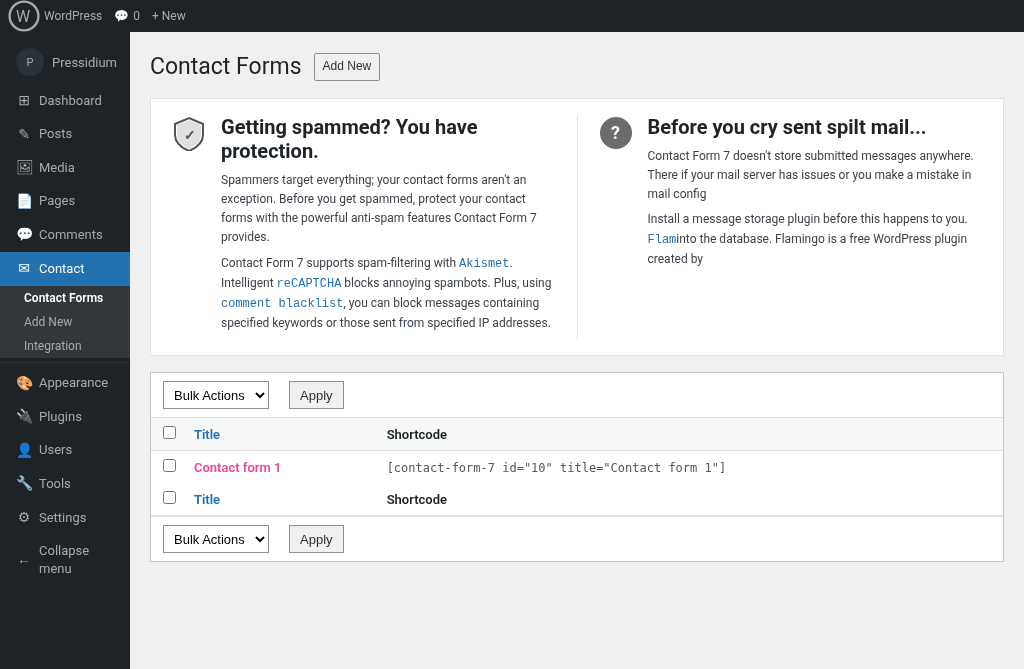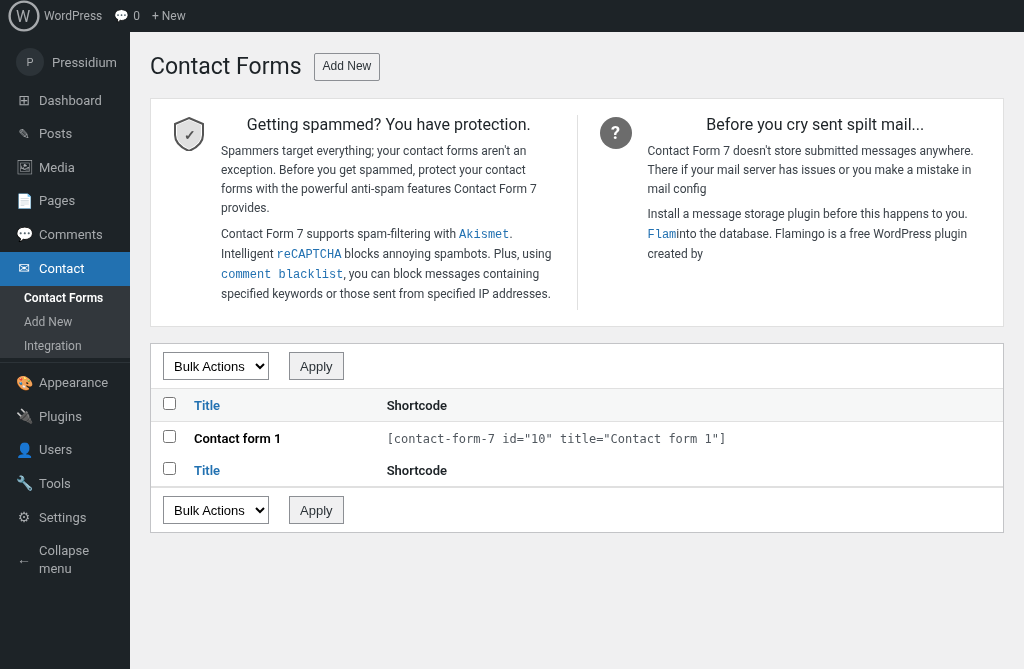--- a/index.html
+++ b/index.html
@@ -135,25 +135,24 @@
     }
     .notice-icon {
       flex-shrink: 0;
       width: 36px;
       height: 36px;
       display: flex;
       align-items: center;
       justify-content: center;
     }
     .notice-content h3 {
-      font-size: 16px;
-      font-weight: 400;
+      font-size: 20px;
+      font-weight: 700;
       color: #1d2327;
       margin-bottom: 8px;
-      text-align: center;
     }
     .notice-content p {
       font-size: 12px;
       color: #3c434a;
       line-height: 1.6;
       margin-bottom: 6px;
     }
     .notice-content a { color: #2271b1; text-decoration: none; font-family: Liberation Mono, monospace; }
     .notice-divider { width: 1px; background: #e0e0e0; flex-shrink: 0; }
 
@@ -213,21 +212,21 @@
       padding: 8px 12px;
       font-size: 13px;
       color: #3c434a;
       border-bottom: 1px solid #e0e0e0;
       vertical-align: middle;
     }
     td.check-col { padding: 8px 6px 8px 12px; }
     tr:last-child td { border-bottom: none; }
 
     .contact-form-link {
-      color: #000000;
+      color: #ec4899;
       text-decoration: none;
       font-weight: 600;
     }
 
     .shortcode-text {
       font-family: monospace;
       font-size: 12px;
       color: #50575e;
     }
 

